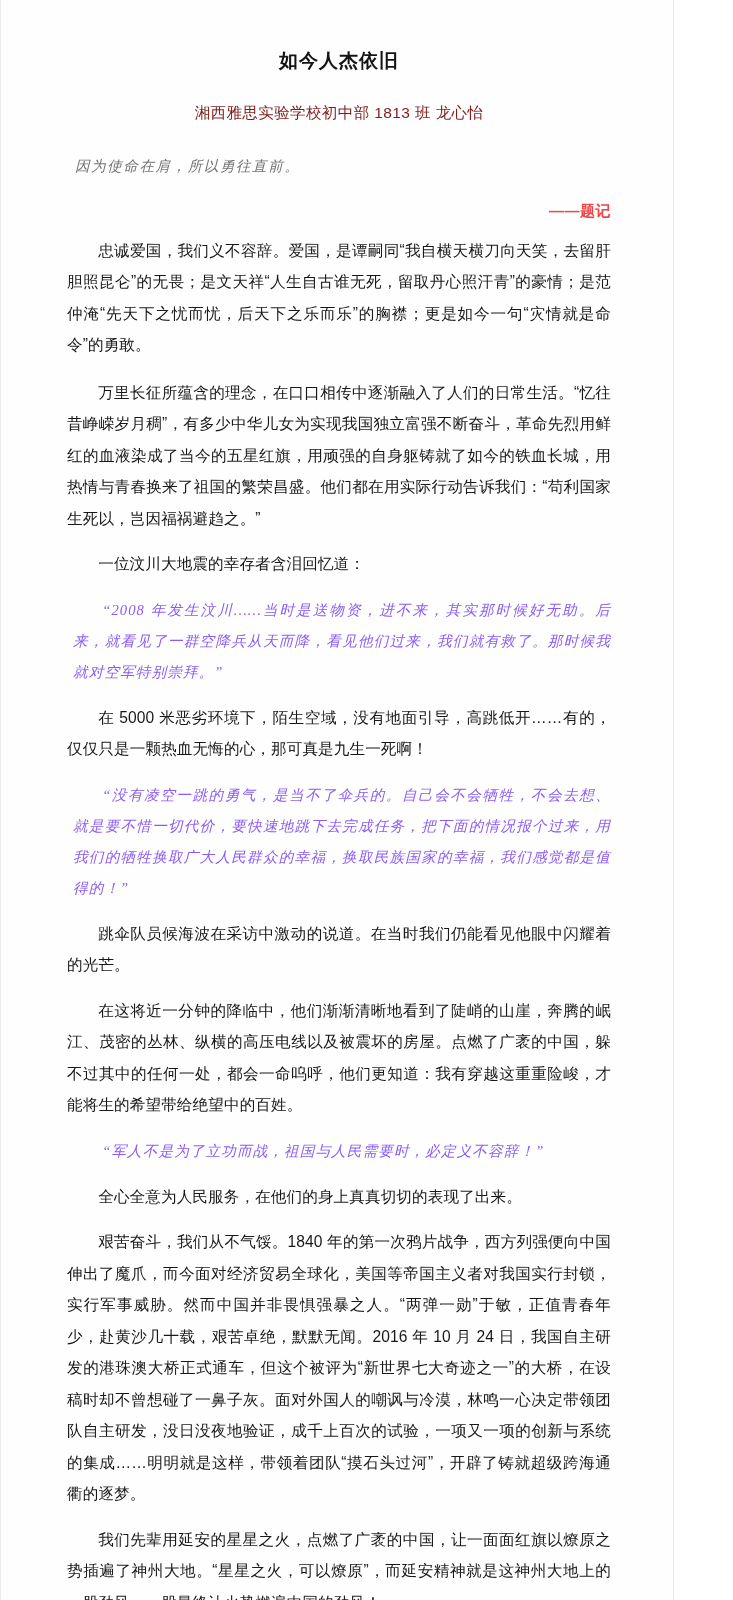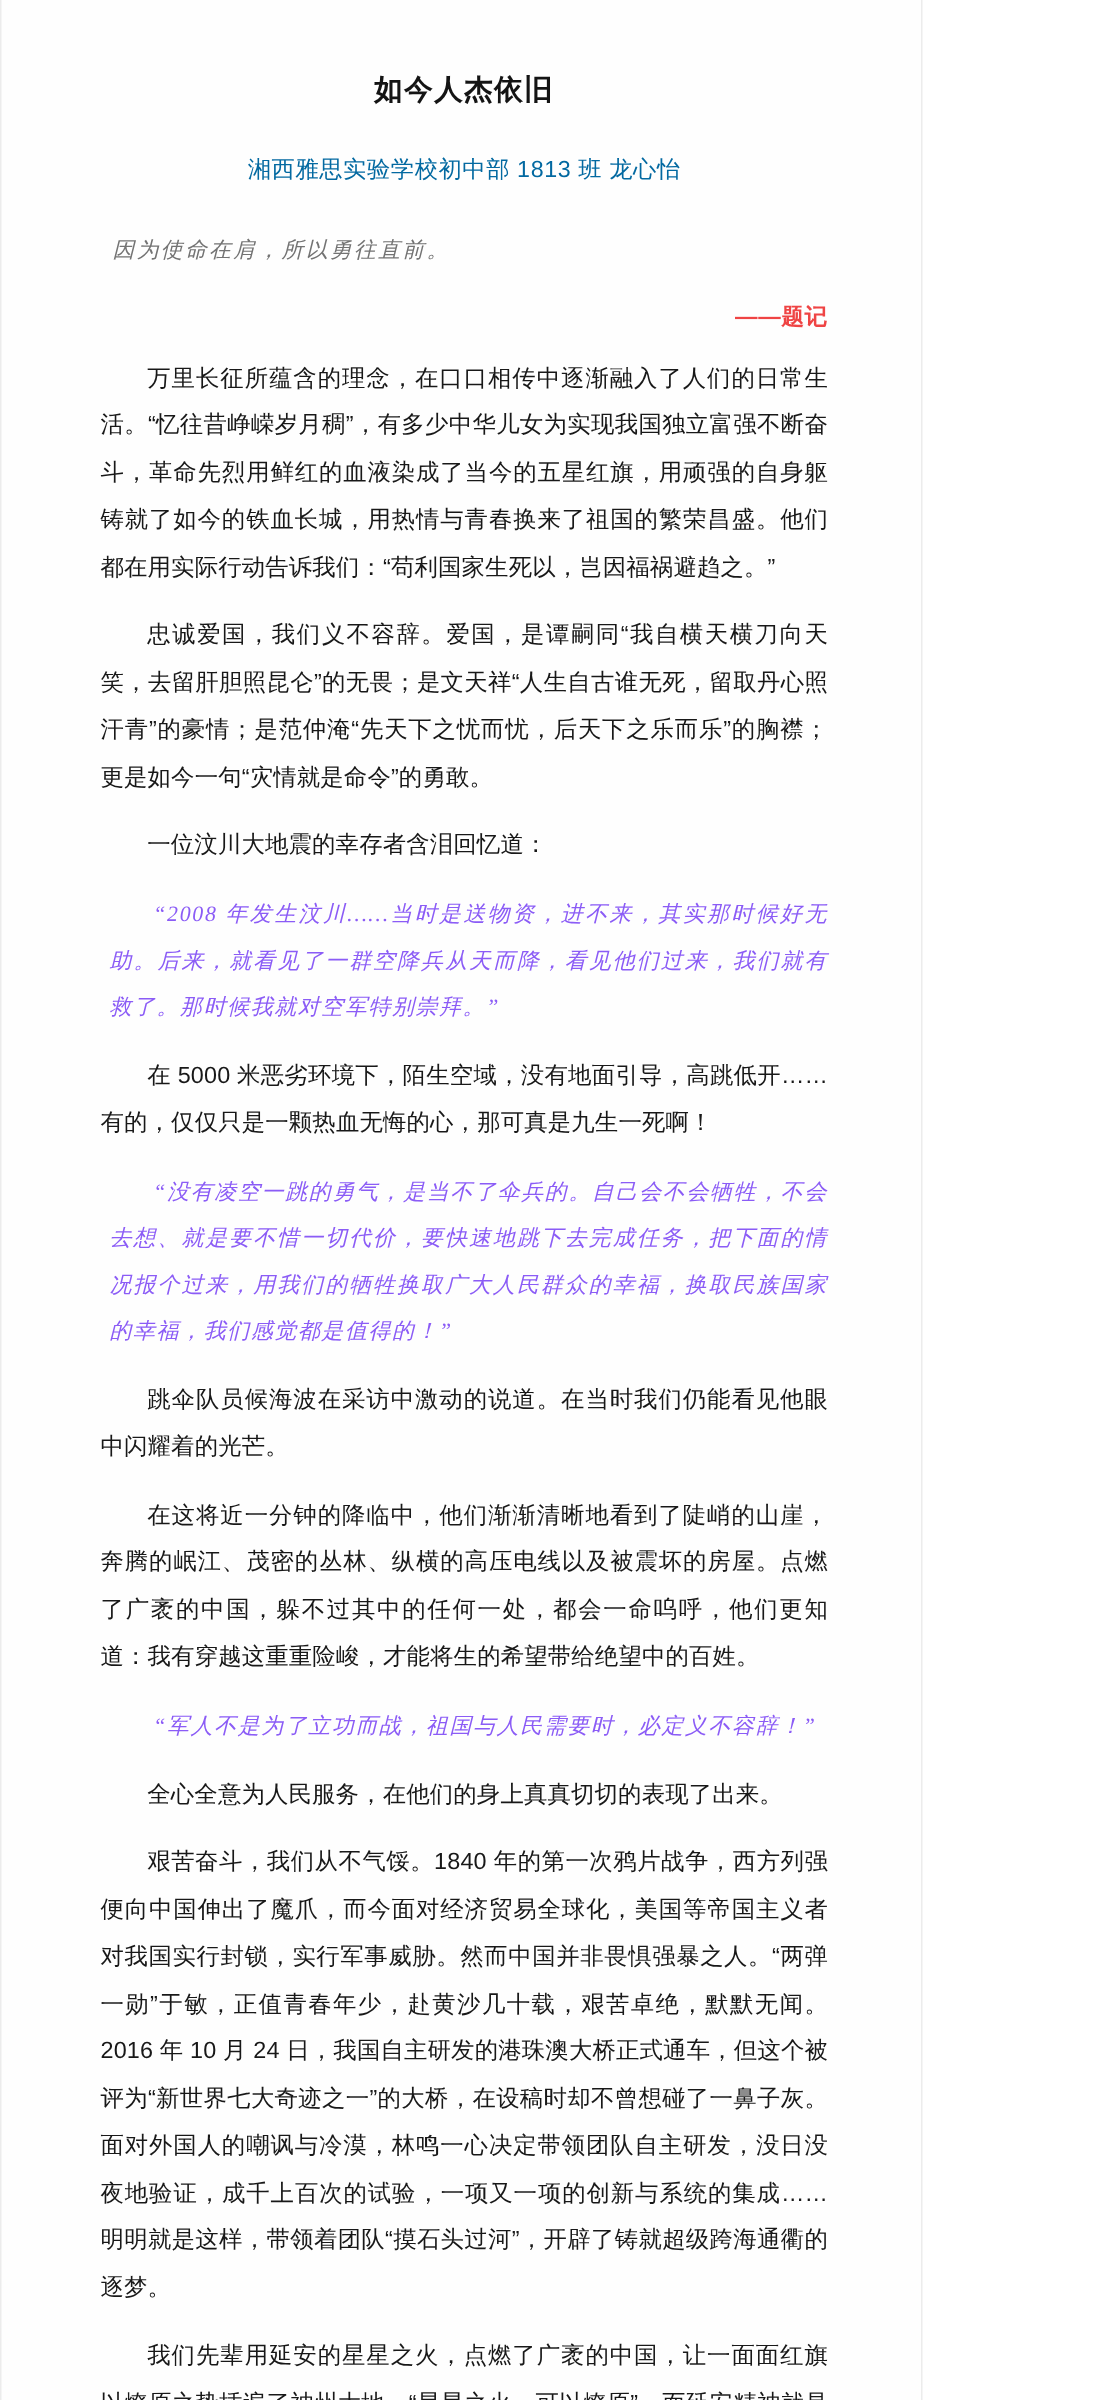--- a/index.html
+++ b/index.html
@@ -10,21 +10,21 @@
   body {
     width: 733px;
     height: 1600px;
     font-family: "Liberation Sans", "DejaVu Sans", sans-serif;
     color: #1b1b1b;
     overflow: hidden;
     position: relative;
   }
   .page {
     position: relative;
-    width: 615px;
+    width: 674px;
     height: 1600px;
     box-sizing: border-box;
     background: #fefefe;
     border-left: 1px solid #ececec;
     border-right: 1px solid #ececec;
     padding: 0;
   }
   .content {
     padding: 30px 62px 0 66px;
   }
@@ -38,21 +38,21 @@
     margin: 18px 0 0 0;
     line-height: 1.4;
     color: #141414;
   }
   .doc-byline {
     text-align: center;
     font-size: 15.5px;
     font-weight: normal;
     margin: 28px 0 0 0;
     letter-spacing: 0.4px;
-    color: #0369a1;
+    color: #7f1d1d;
   }
 
   
   .epigraph {
     font-family: "Liberation Serif", "DejaVu Serif", serif;
     font-size: 14.5px;
     letter-spacing: 1.6px;
     margin: 33px 0 0 8px;
     color: #737373;
     font-style: italic;
@@ -100,22 +100,22 @@
   <div class="content">
 
     <h1 class="doc-title">如今人杰依旧</h1>
 
     <div class="doc-byline">湘西雅思实验学校初中部 1813 班  龙心怡</div>
 
     <div class="epigraph">因为使命在肩，所以勇往直前。</div>
 
     <div class="epigraph-attrib">——题记</div>
 
+    <p class="para">忠诚爱国，我们义不容辞。爱国，是谭嗣同“我自横天横刀向天笑，去留肝胆照昆仑”的无畏；是文天祥“人生自古谁无死，留取丹心照汗青”的豪情；是范仲淹“先天下之忧而忧，后天下之乐而乐”的胸襟；更是如今一句“灾情就是命令”的勇敢。</p>
     <p class="para first">万里长征所蕴含的理念，在口口相传中逐渐融入了人们的日常生活。“忆往昔峥嵘岁月稠”，有多少中华儿女为实现我国独立富强不断奋斗，革命先烈用鲜红的血液染成了当今的五星红旗，用顽强的自身躯铸就了如今的铁血长城，用热情与青春换来了祖国的繁荣昌盛。他们都在用实际行动告诉我们：“苟利国家生死以，岂因福祸避趋之。”</p>
-    <p class="para">忠诚爱国，我们义不容辞。爱国，是谭嗣同“我自横天横刀向天笑，去留肝胆照昆仑”的无畏；是文天祥“人生自古谁无死，留取丹心照汗青”的豪情；是范仲淹“先天下之忧而忧，后天下之乐而乐”的胸襟；更是如今一句“灾情就是命令”的勇敢。</p>
     <p class="para">一位汶川大地震的幸存者含泪回忆道：</p>
     <p class="quote-kai">“2008 年发生汶川……当时是送物资，进不来，其实那时候好无助。后来，就看见了一群空降兵从天而降，看见他们过来，我们就有救了。那时候我就对空军特别崇拜。”</p>
     <p class="para">在 5000 米恶劣环境下，陌生空域，没有地面引导，高跳低开……有的，仅仅只是一颗热血无悔的心，那可真是九生一死啊！</p>
     <p class="quote-kai">“没有凌空一跳的勇气，是当不了伞兵的。自己会不会牺牲，不会去想、就是要不惜一切代价，要快速地跳下去完成任务，把下面的情况报个过来，用我们的牺牲换取广大人民群众的幸福，换取民族国家的幸福，我们感觉都是值得的！”</p>
     <p class="para">跳伞队员候海波在采访中激动的说道。在当时我们仍能看见他眼中闪耀着的光芒。</p>
     <p class="para">在这将近一分钟的降临中，他们渐渐清晰地看到了陡峭的山崖，奔腾的岷江、茂密的丛林、纵横的高压电线以及被震坏的房屋。点燃了广袤的中国，躲不过其中的任何一处，都会一命呜呼，他们更知道：我有穿越这重重险峻，才能将生的希望带给绝望中的百姓。</p>
     <p class="quote-kai">“军人不是为了立功而战，祖国与人民需要时，必定义不容辞！”</p>
     <p class="para">全心全意为人民服务，在他们的身上真真切切的表现了出来。</p>
     <p class="para">艰苦奋斗，我们从不气馁。1840 年的第一次鸦片战争，西方列强便向中国伸出了魔爪，而今面对经济贸易全球化，美国等帝国主义者对我国实行封锁，实行军事威胁。然而中国并非畏惧强暴之人。“两弹一勋”于敏，正值青春年少，赴黄沙几十载，艰苦卓绝，默默无闻。2016 年 10 月 24 日，我国自主研发的港珠澳大桥正式通车，但这个被评为“新世界七大奇迹之一”的大桥，在设稿时却不曾想碰了一鼻子灰。面对外国人的嘲讽与冷漠，林鸣一心决定带领团队自主研发，没日没夜地验证，成千上百次的试验，一项又一项的创新与系统的集成……明明就是这样，带领着团队“摸石头过河”，开辟了铸就超级跨海通衢的逐梦。</p>
     <p class="para">我们先辈用延安的星星之火，点燃了广袤的中国，让一面面红旗以燎原之势插遍了神州大地。“星星之火，可以燎原”，而延安精神就是这神州大地上的一股劲风，一股最终让火势燃遍中国的劲风！</p>

